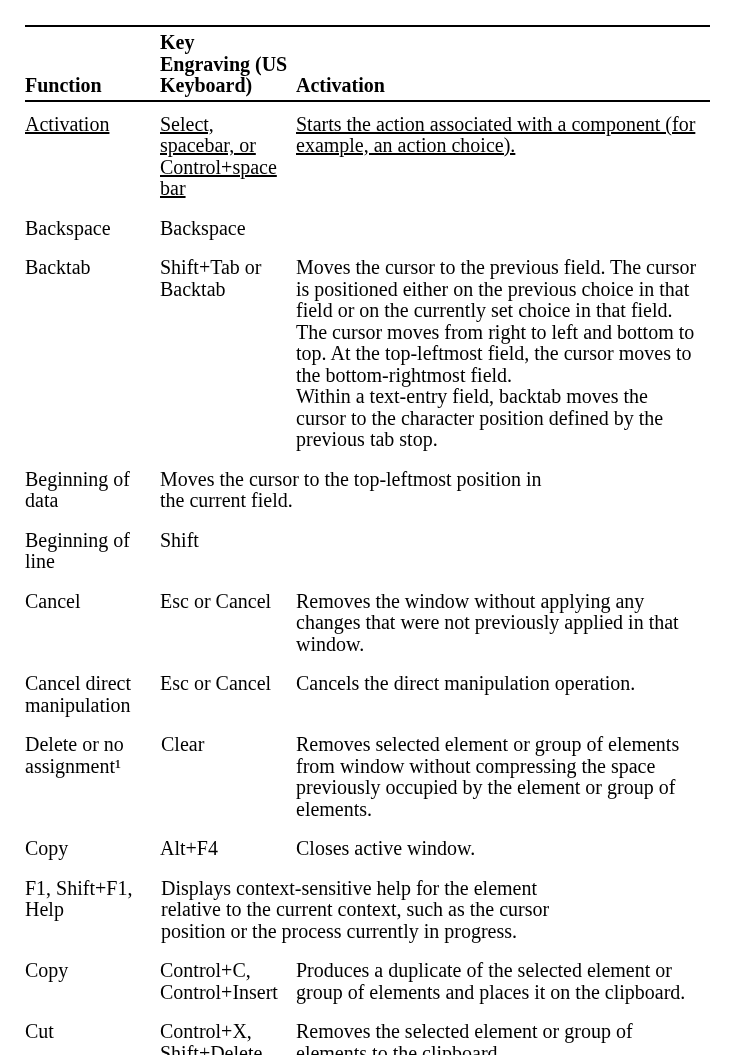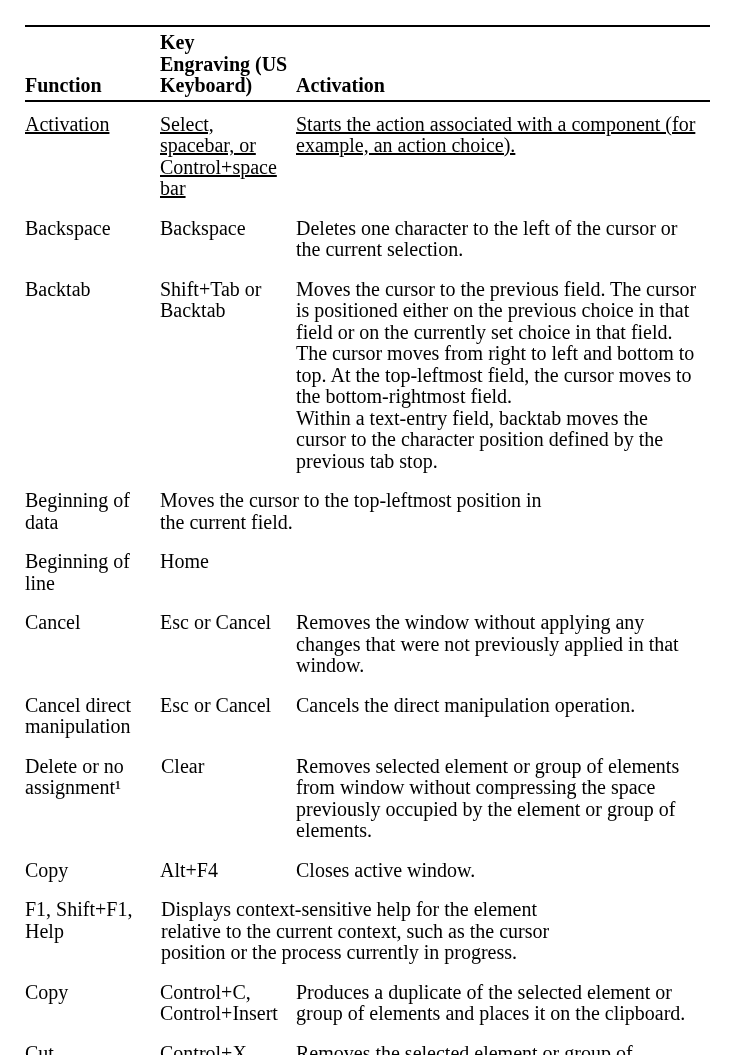--- a/index.html
+++ b/index.html
@@ -88,22 +88,20 @@
 spacebar, or
 Control+space
 bar</div>
         <div class="cell c3">Starts the action associated with a component (for
 example, an action choice).</div>
       </div>
 
       <div class="row">
         <div class="cell c1">Backspace</div>
         <div class="cell c2">Backspace</div>
-        <div class="cell c3">Deletes one character to the left of the cursor or
-the current selection.</div>
       </div>
 
       <div class="row">
         <div class="cell c1">Backtab</div>
         <div class="cell c2">Shift+Tab or
 Backtab</div>
         <div class="cell c3">Moves the cursor to the previous field. The cursor
 is positioned either on the previous choice in that
 field or on the currently set choice in that field.
 The cursor moves from right to left and bottom to
@@ -117,21 +115,21 @@
       <div class="row">
         <div class="cell c1">Beginning of
 data</div>
         <div class="cell c3">Moves the cursor to the top-leftmost position in
 the current field.</div>
       </div>
 
       <div class="row">
         <div class="cell c1">Beginning of
 line</div>
-        <div class="cell c2">Home</div>
+        <div class="cell c2">Shift</div>
       </div>
 
       <div class="row">
         <div class="cell c1">Cancel</div>
         <div class="cell c2">Esc or Cancel</div>
         <div class="cell c3">Removes the window without applying any
 changes that were not previously applied in that
 window.</div>
       </div>
 

